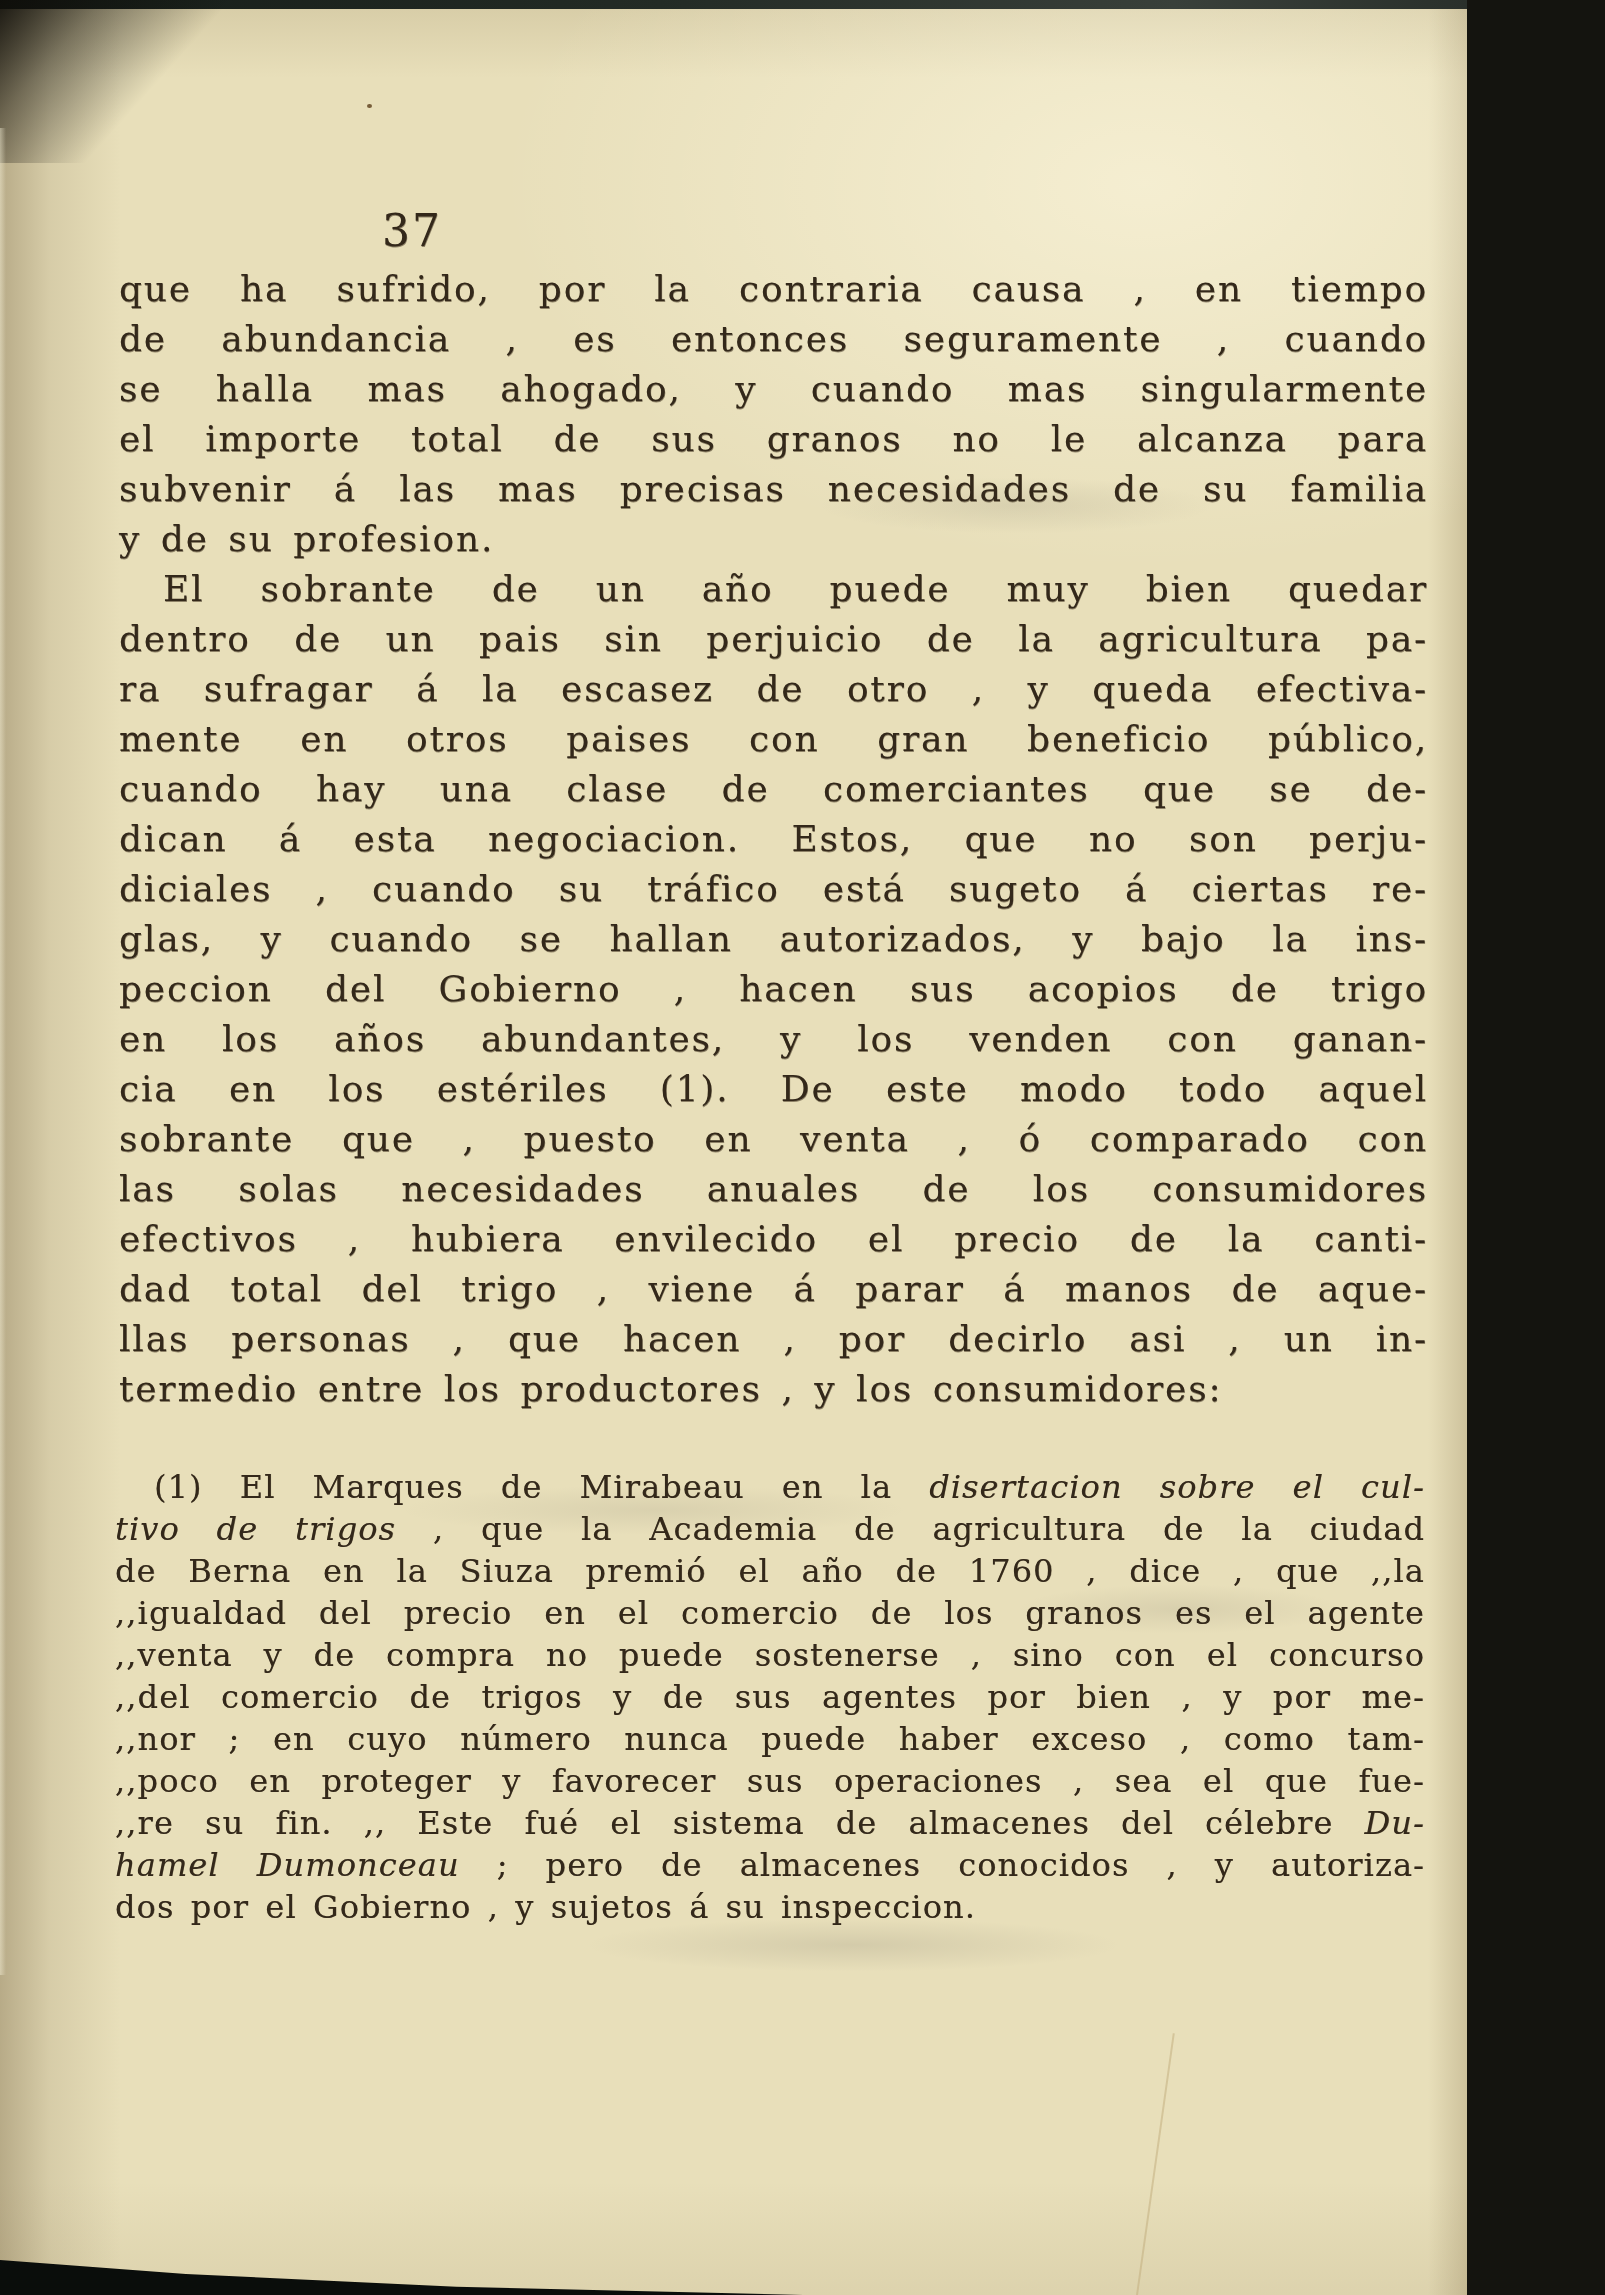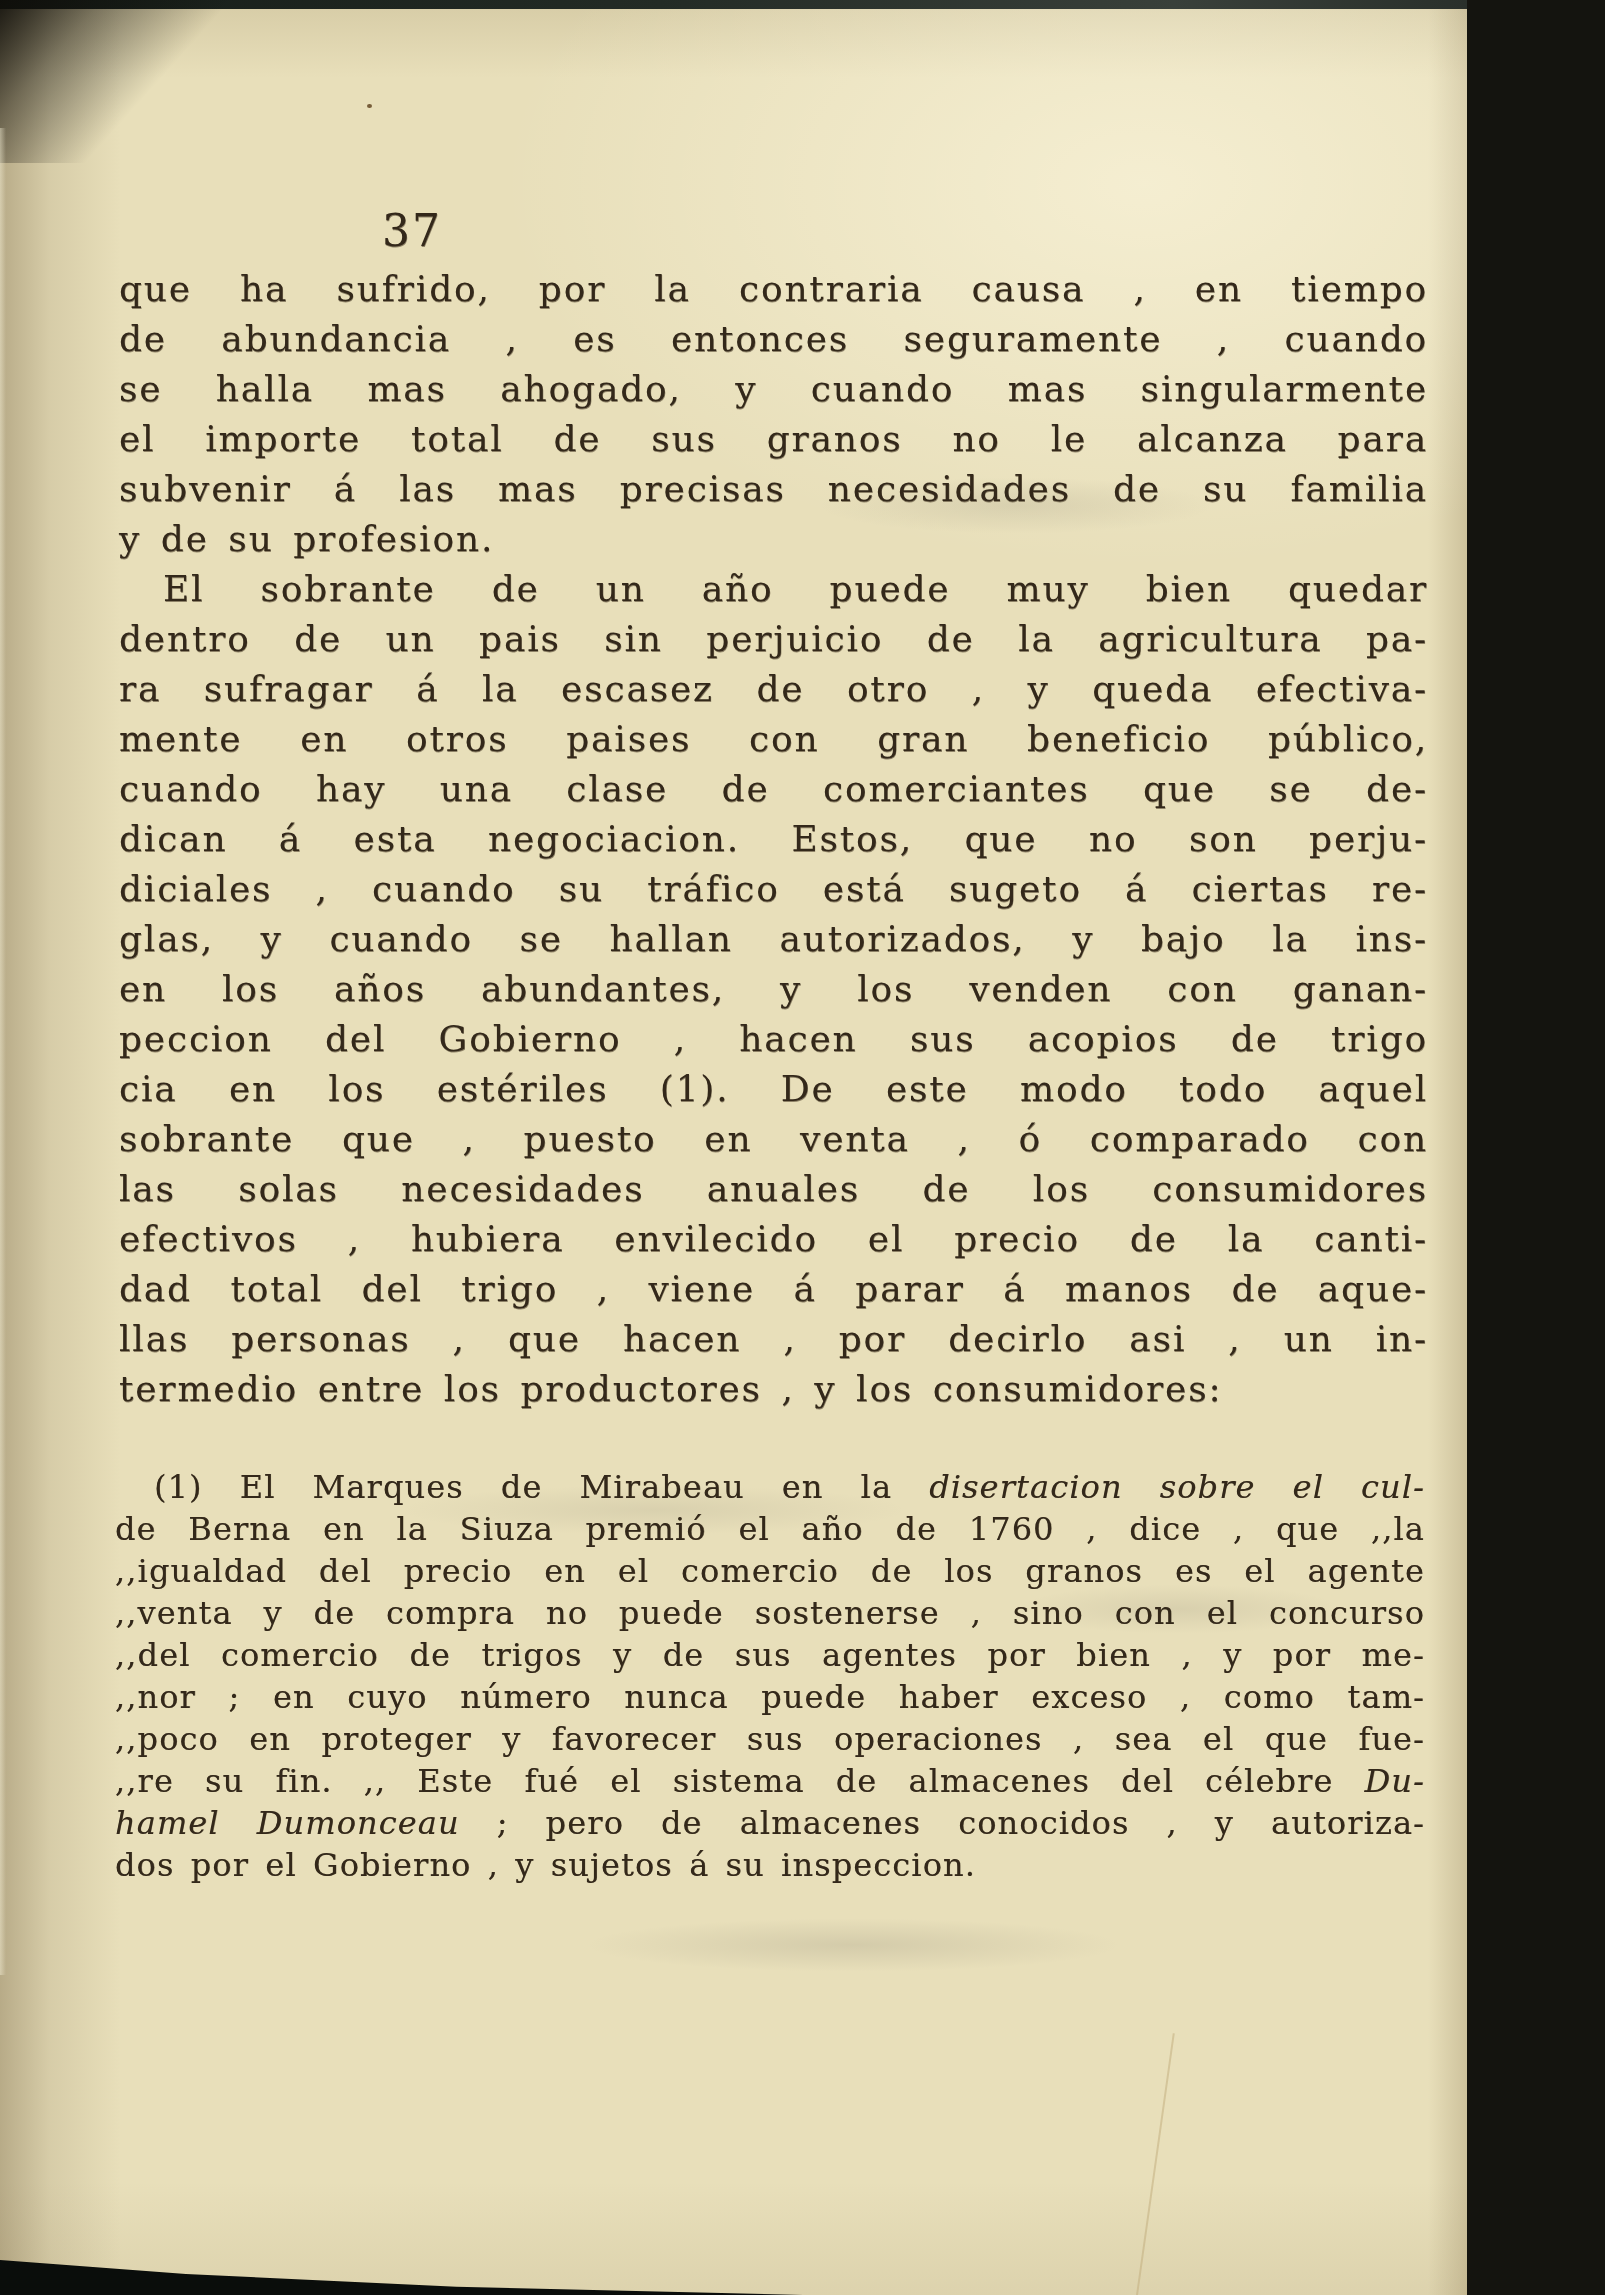--- a/index.html
+++ b/index.html
@@ -98,34 +98,35 @@
       </div>
       <div class="para indent">
         <div class="line"><span>El sobrante de un año puede muy bien quedar</span></div>
         <div class="line"><span>dentro de un pais sin perjuicio de la agricultura pa-</span></div>
         <div class="line"><span>ra sufragar á la escasez de otro , y queda efectiva-</span></div>
         <div class="line"><span>mente en otros paises con gran beneficio público,</span></div>
         <div class="line"><span>cuando hay una clase de comerciantes que se de-</span></div>
         <div class="line"><span>dican á esta negociacion. Estos, que no son perju-</span></div>
         <div class="line"><span>diciales , cuando su tráfico está sugeto á ciertas re-</span></div>
         <div class="line"><span>glas, y cuando se hallan autorizados, y bajo la ins-</span></div>
+        <div class="line"><span>peccion del Gobierno , hacen sus acopios de trigo</span></div>
         <div class="line"><span>en los años abundantes, y los venden con ganan-</span></div>
-        <div class="line"><span>peccion del Gobierno , hacen sus acopios de trigo</span></div>
         <div class="line"><span>cia en los estériles (1). De este modo todo aquel</span></div>
         <div class="line"><span>sobrante que , puesto en venta , ó comparado con</span></div>
         <div class="line"><span>las solas necesidades anuales de los consumidores</span></div>
         <div class="line"><span>efectivos , hubiera envilecido el precio de la canti-</span></div>
         <div class="line"><span>dad total del trigo , viene á parar á manos de aque-</span></div>
         <div class="line"><span>llas personas , que hacen , por decirlo asi , un in-</span></div>
         <div class="line last"><span>termedio entre los productores , y los consumidores:</span></div>
       </div>
     </div>
 
   <div class="footnote">
       <div class="line"><span>(1)    El Marques de Mirabeau en la </span><span class="it">disertacion sobre el cul-</span></div>
+      <div class="line"><span class="it">tivo de trigos</span><span> , que la Academia de agricultura de la ciudad</span></div>
       <div class="line"><span>de Berna en la Siuza premió el año de 1760 , dice , que ,,la</span></div>
       <div class="line"><span>,,igualdad del precio en el comercio de los granos es el agente</span></div>
       <div class="line"><span>,,venta y de compra no puede sostenerse , sino con el concurso</span></div>
       <div class="line"><span>,,del comercio de trigos y de sus agentes por bien , y por me-</span></div>
       <div class="line"><span>,,nor ; en cuyo número nunca puede haber exceso , como tam-</span></div>
       <div class="line"><span>,,poco en proteger y favorecer sus operaciones , sea el que fue-</span></div>
       <div class="line"><span>,,re su fin. ,, Este fué el sistema de almacenes del célebre </span><span class="it">Du-</span></div>
       <div class="line"><span class="it">hamel Dumonceau</span><span> ; pero de almacenes conocidos , y autoriza-</span></div>
       <div class="line last"><span>dos por el Gobierno , y sujetos á su inspeccion.</span></div>
     </div>

